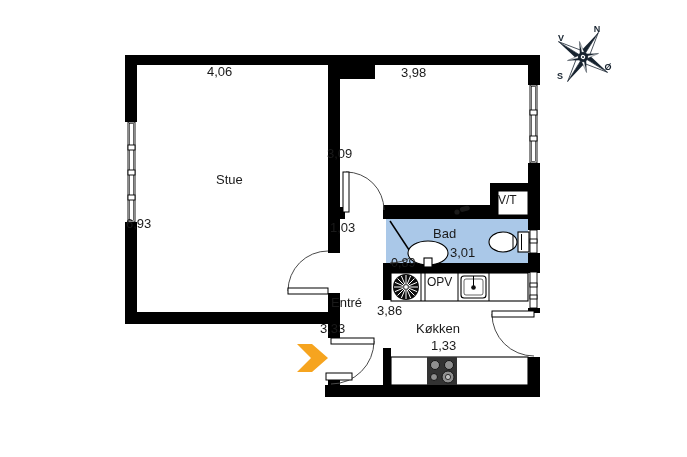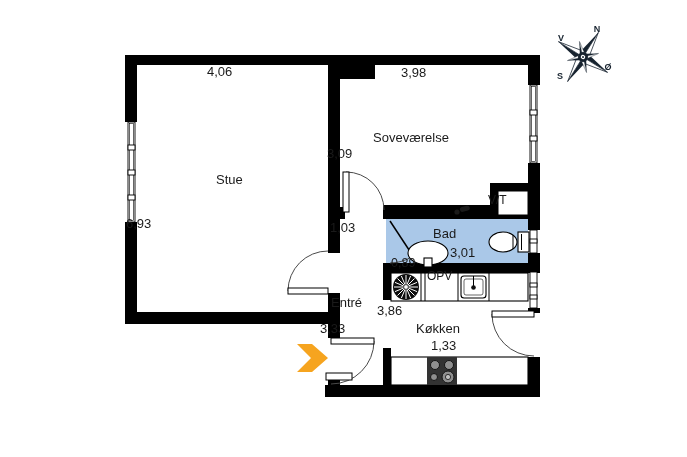--- a/index.html
+++ b/index.html
@@ -175,30 +175,29 @@
       <use href="#rosept" transform="rotate(225) scale(0.55)"></use>
       <use href="#rosept" transform="rotate(315) scale(0.55)"></use>
       <circle class="roseD" r="5"></circle>
       <circle r="2.2" fill="#fff"></circle>
       <circle class="roseD" r="1"></circle>
     </g>
   </svg>
 
   <span class="lbl" style="left:207px;top:65px;width:60px">4,06</span>
   <span class="lbl" style="left:401px;top:66px;width:60px">3,98</span>
-  <span class="lbl" style="left:373px;top:131px;width:120px">Soveværelse</span>
   <span class="lbl" style="left:327px;top:147px;width:60px">3,09</span>
   <span class="lbl" style="left:216px;top:173px;width:60px">Stue</span>
   <span class="lbl" style="left:126px;top:217px;width:60px">6,93</span>
   <span class="lbl" style="left:330px;top:221px;width:60px">1,03</span>
-  <span class="lbl s12" style="left:488px;top:194px;width:30px">V/T</span>
+  <span class="lbl s12" style="left:498px;top:194px;width:30px">V/T</span>
   <span class="lbl s125" style="left:391px;top:224px;width:60px">0,89</span>
   <span class="lbl" style="left:433px;top:227px;width:60px">Bad</span>
   <span class="lbl" style="left:450px;top:246px;width:60px">3,01</span>
-  <span class="lbl s12" style="left:427px;top:270px;width:39px">OPV</span>
+  <span class="lbl s12" style="left:427px;top:276px;width:39px">OPV</span>
   <span class="lbl" style="left:331px;top:296px;width:60px">Entré</span>
   <span class="lbl" style="left:377px;top:304px;width:60px">3,86</span>
   <span class="lbl" style="left:320px;top:322px;width:60px">3,33</span>
   <span class="lbl" style="left:416px;top:322px;width:80px">Køkken</span>
   <span class="lbl" style="left:431px;top:339px;width:60px">1,33</span>
 
   <span class="cl" style="left:591px;top:24px">N</span>
   <span class="cl" style="left:602px;top:62px">Ø</span>
   <span class="cl" style="left:554px;top:71px">S</span>
   <span class="cl" style="left:555px;top:33px">V</span>

